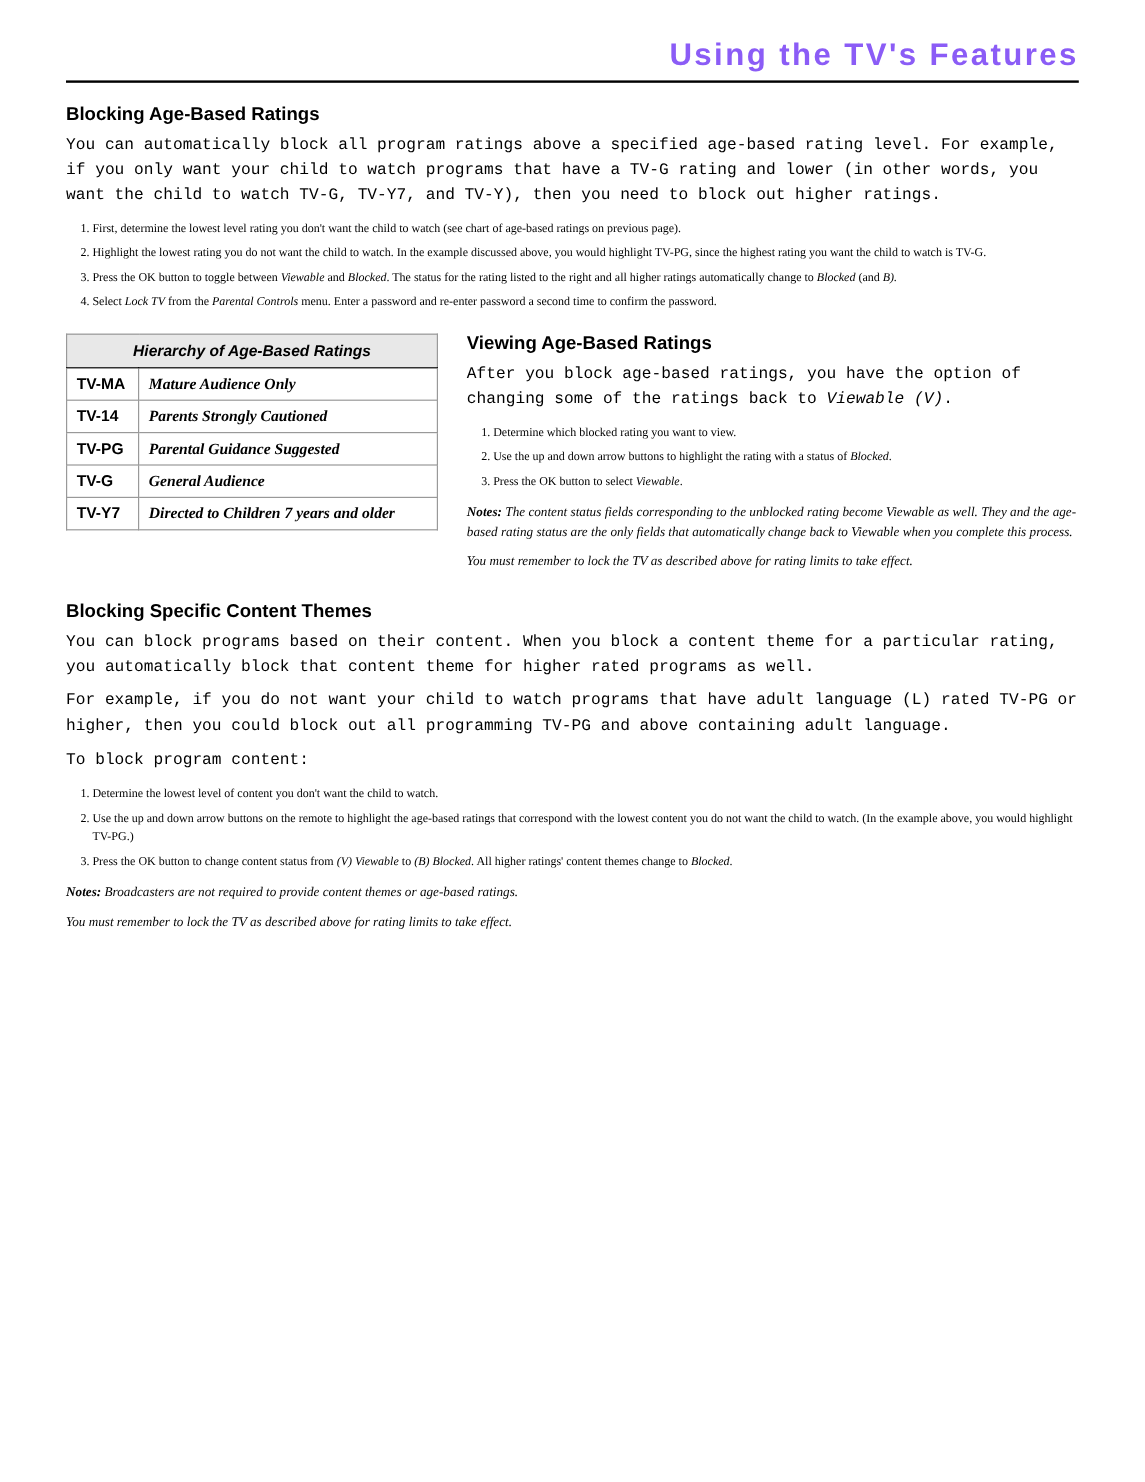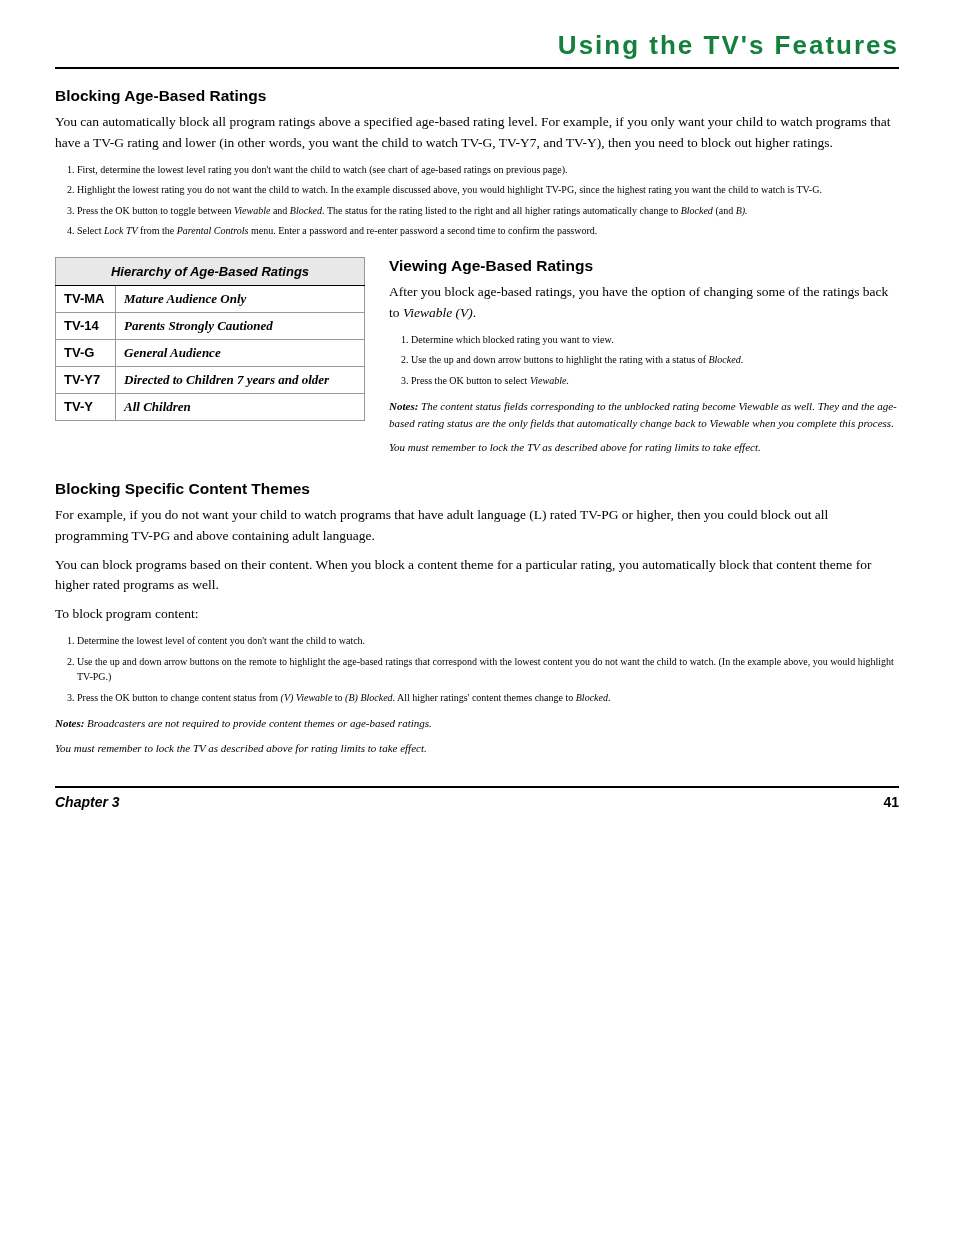--- a/index.html
+++ b/index.html
@@ -23,34 +23,35 @@
       justify-content: flex-end;
       border-bottom: 2.5px solid #000;
       padding-bottom: 6px;
       margin-bottom: 18px;
     }
     .page-title {
       font-family: 'Arial Black', Arial, sans-serif;
       font-size: 26px;
       font-weight: 900;
       letter-spacing: 2px;
-      color: #15803d;
+      color: #8b5cf6;
       text-align: right;
     }
     h2 {
       font-family: Arial, sans-serif;
       font-size: 15.5px;
       font-weight: bold;
       margin-bottom: 7px;
       margin-top: 0;
     }
     p {
       line-height: 1.55;
       margin-bottom: 8px;
       font-size: 13.5px;
+      font-family: Liberation Mono, monospace;
     }
     ol {
       margin-left: 22px;
       margin-bottom: 10px;
     }
     ol li {
       line-height: 1.55;
       margin-bottom: 5px;
       font-size: 10px;
     }
@@ -173,30 +174,30 @@
         <tbody>
           <tr>
             <td>TV-MA</td>
             <td>Mature Audience Only</td>
           </tr>
           <tr>
             <td>TV-14</td>
             <td>Parents Strongly Cautioned</td>
           </tr>
           <tr>
+            <td>TV-PG</td>
+            <td>Parental Guidance Suggested</td>
+          </tr>
+          <tr>
             <td>TV-G</td>
             <td>General Audience</td>
           </tr>
           <tr>
             <td>TV-Y7</td>
             <td>Directed to Children 7 years and older</td>
-          </tr>
-          <tr>
-            <td>TV-Y</td>
-            <td>All Children</td>
           </tr>
         </tbody>
       </table>
     </div>
 
     <div class="right-col">
       <h2>Viewing Age-Based Ratings</h2>
       <p>After you block age-based ratings, you have the option of changing some of the ratings back to <em>Viewable (V)</em>.</p>
       <ol>
         <li>Determine which blocked rating you want to view.</li>
@@ -205,34 +206,30 @@
       </ol>
       <div class="notes-block">
         <span class="notes-label">Notes:</span> <span>The content status fields corresponding to the unblocked rating become Viewable as well. They and the age-based rating status are the only fields that automatically change back to Viewable when you complete this process.</span>
       </div>
       <div class="notes-block">You must remember to lock the TV as described above for rating limits to take effect.</div>
     </div>
   </div>
 
   <div class="section-blocking-specific">
     <h2>Blocking Specific Content Themes</h2>
+    <p>You can block programs based on their content. When you block a content theme for a particular rating, you automatically block that content theme for higher rated programs as well.</p>
     <p>For example, if you do not want your child to watch programs that have adult language (L) rated TV-PG or higher, then you could block out all programming TV-PG and above containing adult language.</p>
-    <p>You can block programs based on their content. When you block a content theme for a particular rating, you automatically block that content theme for higher rated programs as well.</p>
     <p>To block program content:</p>
     <ol>
       <li>Determine the lowest level of content you don't want the child to watch.</li>
       <li>Use the up and down arrow buttons on the remote to highlight the age-based ratings that correspond with the lowest content you do not want the child to watch. (In the example above, you would highlight TV-PG.)</li>
       <li>Press the OK button to change content status from <em>(V) Viewable</em> to <em>(B) Blocked</em>. All higher ratings' content themes change to <em>Blocked</em>.</li>
     </ol>
     <div class="notes-block">
       <span class="notes-label">Notes:</span> <em><span>Broadcasters are not required to provide content themes or age-based ratings.</span></em>
     </div>
     <div class="notes-block">
       <em><span>You must remember to lock the TV as described above for rating limits to take effect.</span></em>
     </div>
   </div>
 
-  <div class="page-footer">
-    <span class="footer-chapter">Chapter 3</span>
-    <span class="footer-page">41</span>
-  </div>
 
 </div>
 
 </body></html>

